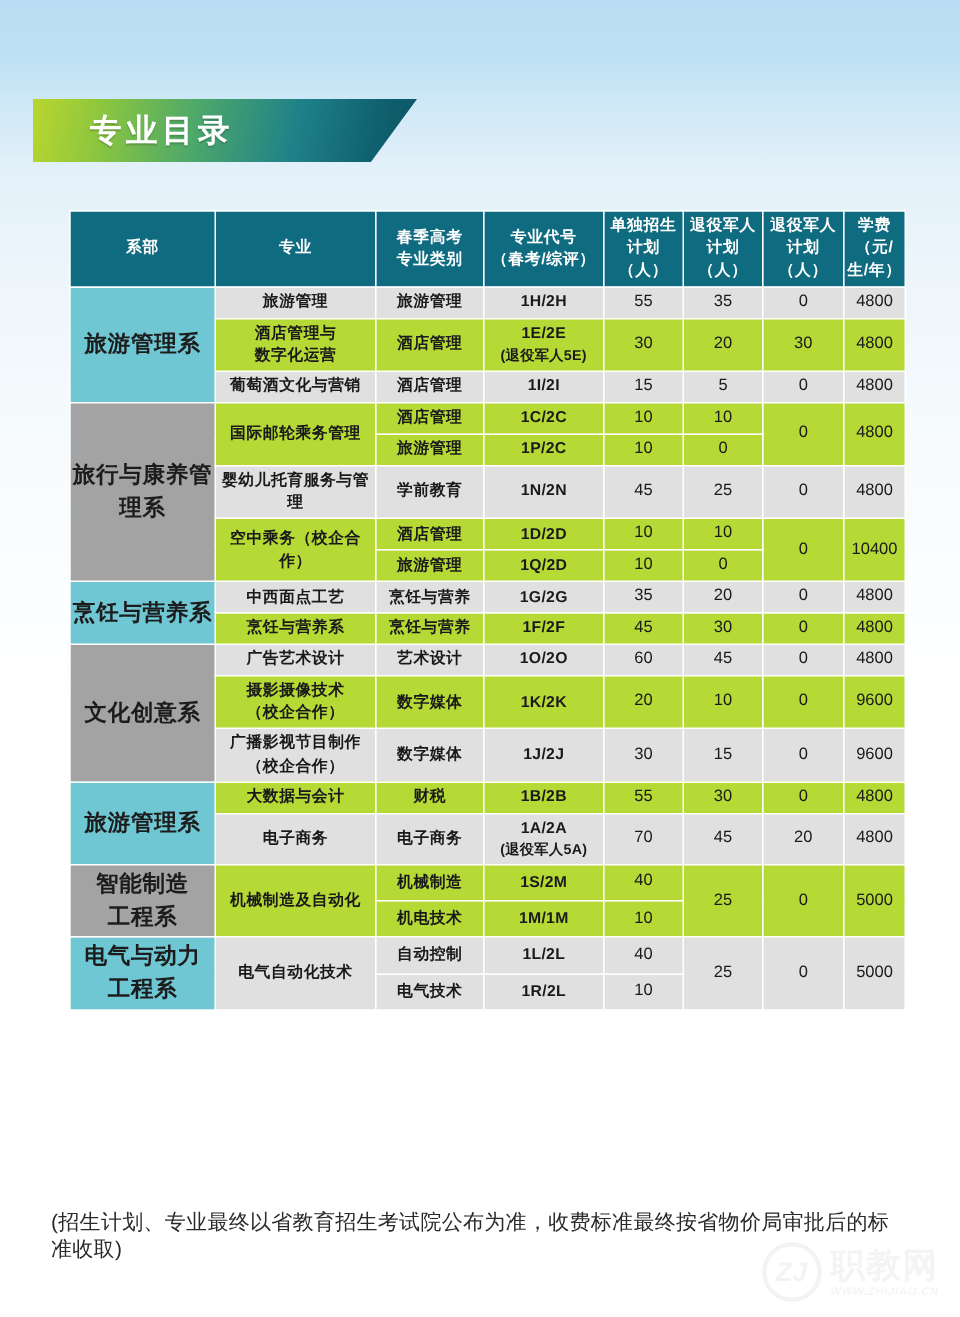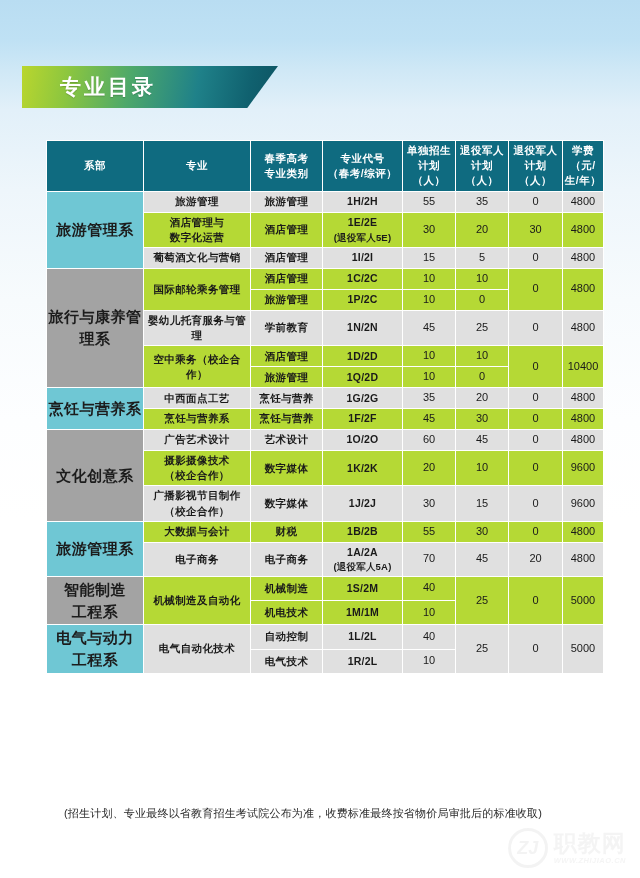--- a/index.html
+++ b/index.html
@@ -76,23 +76,23 @@
   .c-gray  { background: #e0e0e0; }
 
   td.major-name { font-weight: bold; letter-spacing: .4px; }
   td.cat { font-weight: bold; letter-spacing: .4px; }
   td.code { font-weight: bold; letter-spacing: .2px; }
   td.num  { font-weight: normal; font-size: 11px; }
   .sub { display: block; font-size: 9.5px; }
 
   
   .footnote {
-    position: absolute; left: 64px; top: 806px;
+    position: absolute; left: 34px; top: 806px;
     width: 560px;
-    font-size: 11px;
+    font-size: 14px;
     color: #2a2a2a;
     letter-spacing: .2px;
   }
 
   
   .watermark {
     position: absolute; right: 14px; bottom: 10px;
     display: flex; align-items: center; gap: 6px;
     opacity: .30;
     pointer-events: none;

